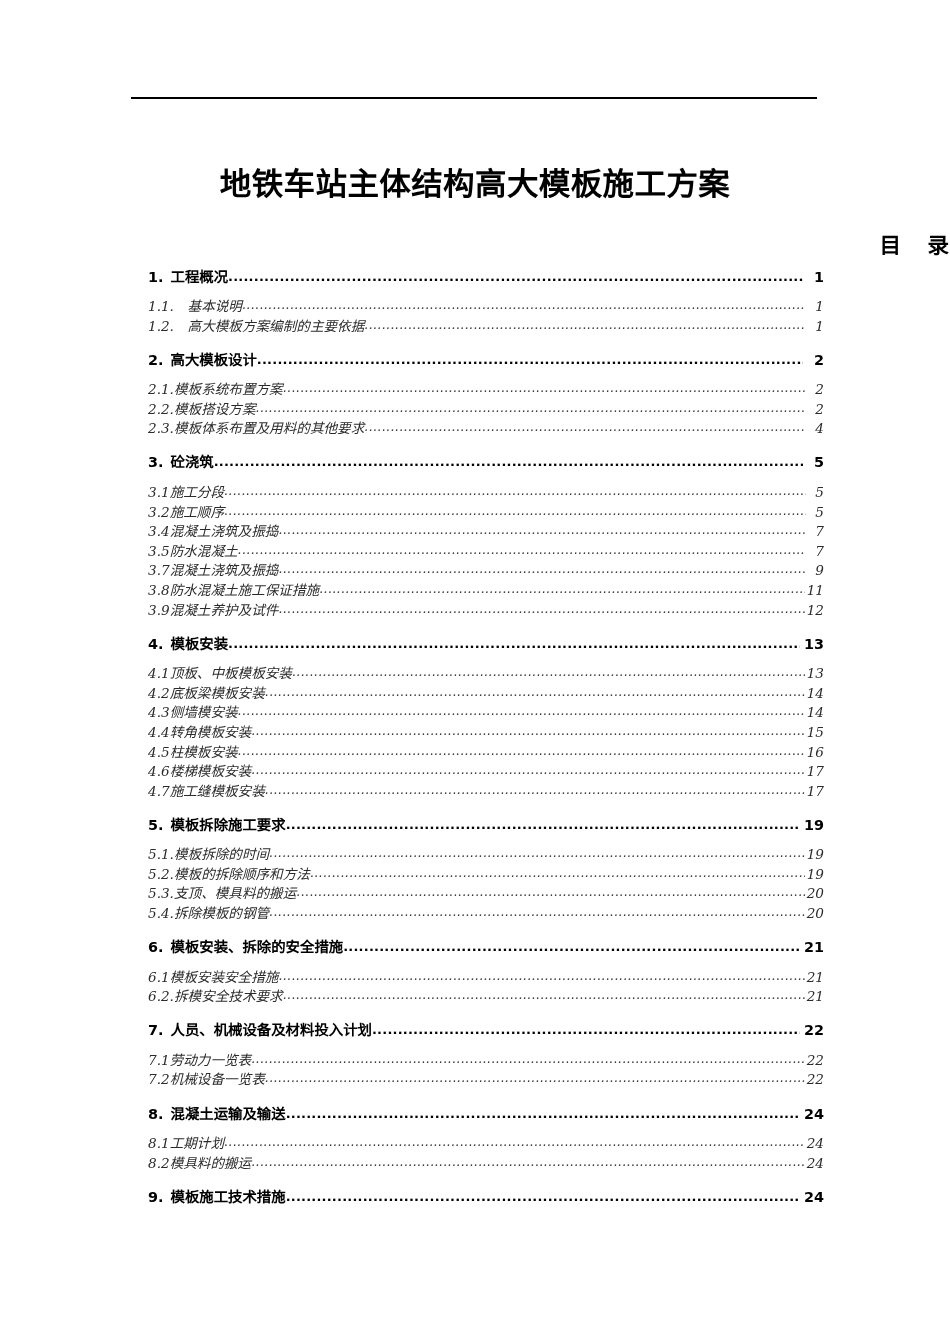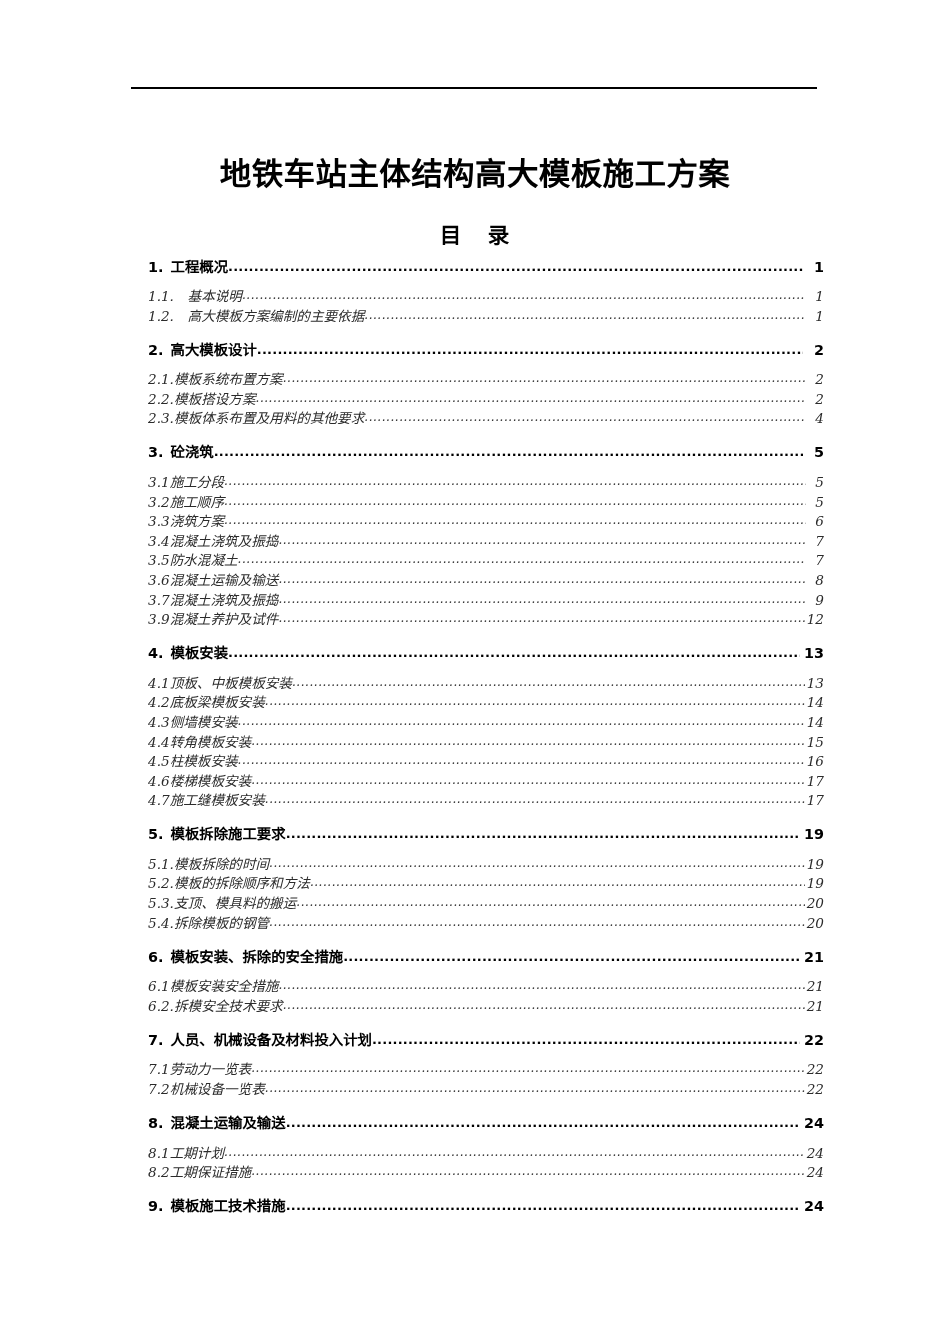--- a/index.html
+++ b/index.html
@@ -12,21 +12,21 @@
     width: 950px;
     height: 1344px;
     position: relative;
     font-family: "DejaVu Sans", "Liberation Sans", sans-serif;
     color: #000000;
     overflow: hidden;
   }
 
   .page {
     position: absolute;
-    left: 0; top: 2px;
+    left: 0; top: 12px;
     width: 950px;
     height: 1069px;
     box-sizing: border-box;
     padding-left: 12px;
   }
 
   
   .header-rule {
     position: absolute;
     left: 131px;
@@ -50,21 +50,21 @@
     line-height: 1.15;
     white-space: nowrap;
   }
 
   
   .toc-heading {
     position: absolute;
     left: 0;
     top: 216px;
     width: 950px;
-    text-align: center;
+    text-align: right;
     font-family: "DejaVu Sans", "Liberation Sans", sans-serif;
     font-size: 21.5px;
     font-weight: 700;
     letter-spacing: 1px;
     white-space: pre;
   }
 
   
   .toc {
     position: absolute;
@@ -205,50 +205,44 @@
         <span class="t-dots"></span>
         <span class="t-page">5</span>
       </div>
       <div class="toc-row lvl2">
         <span class="t-num">3.2</span>
         <span class="t-label">施工顺序</span>
         <span class="t-dots"></span>
         <span class="t-page">5</span>
       </div>
       <div class="toc-row lvl2">
-        <span class="t-num">3.3</span>
-        <span class="t-label">浇筑方案</span>
-        <span class="t-dots"></span>
-        <span class="t-page">6</span>
-      </div>
-      <div class="toc-row lvl2">
         <span class="t-num">3.4</span>
         <span class="t-label">混凝土浇筑及振捣</span>
         <span class="t-dots"></span>
         <span class="t-page">7</span>
       </div>
       <div class="toc-row lvl2">
         <span class="t-num">3.5</span>
         <span class="t-label">防水混凝土</span>
         <span class="t-dots"></span>
         <span class="t-page">7</span>
       </div>
       <div class="toc-row lvl2">
-        <span class="t-num">3.6</span>
-        <span class="t-label">混凝土运输及输送</span>
-        <span class="t-dots"></span>
-        <span class="t-page">8</span>
-      </div>
-      <div class="toc-row lvl2">
         <span class="t-num">3.7</span>
         <span class="t-label">混凝土浇筑及振捣</span>
         <span class="t-dots"></span>
         <span class="t-page">9</span>
       </div>
       <div class="toc-row lvl2">
+        <span class="t-num">3.8</span>
+        <span class="t-label">防水混凝土施工保证措施</span>
+        <span class="t-dots"></span>
+        <span class="t-page">11</span>
+      </div>
+      <div class="toc-row lvl2">
         <span class="t-num">3.9</span>
         <span class="t-label">混凝土养护及试件</span>
         <span class="t-dots"></span>
         <span class="t-page">12</span>
       </div>
       <div class="toc-row lvl1 gap-top gap-bot">
         <span class="t-num">4.</span>
         <span class="t-label">模板安装</span>
         <span class="t-dots"></span>
         <span class="t-page">13</span>
@@ -368,21 +362,21 @@
         <span class="t-page">24</span>
       </div>
       <div class="toc-row lvl2">
         <span class="t-num">8.1</span>
         <span class="t-label">工期计划</span>
         <span class="t-dots"></span>
         <span class="t-page">24</span>
       </div>
       <div class="toc-row lvl2">
         <span class="t-num">8.2</span>
-        <span class="t-label">工期保证措施</span>
+        <span class="t-label">模具料的搬运</span>
         <span class="t-dots"></span>
         <span class="t-page">24</span>
       </div>
       <div class="toc-row lvl1 gap-top gap-bot">
         <span class="t-num">9.</span>
         <span class="t-label">模板施工技术措施</span>
         <span class="t-dots"></span>
         <span class="t-page">24</span>
       </div>
     </div>

